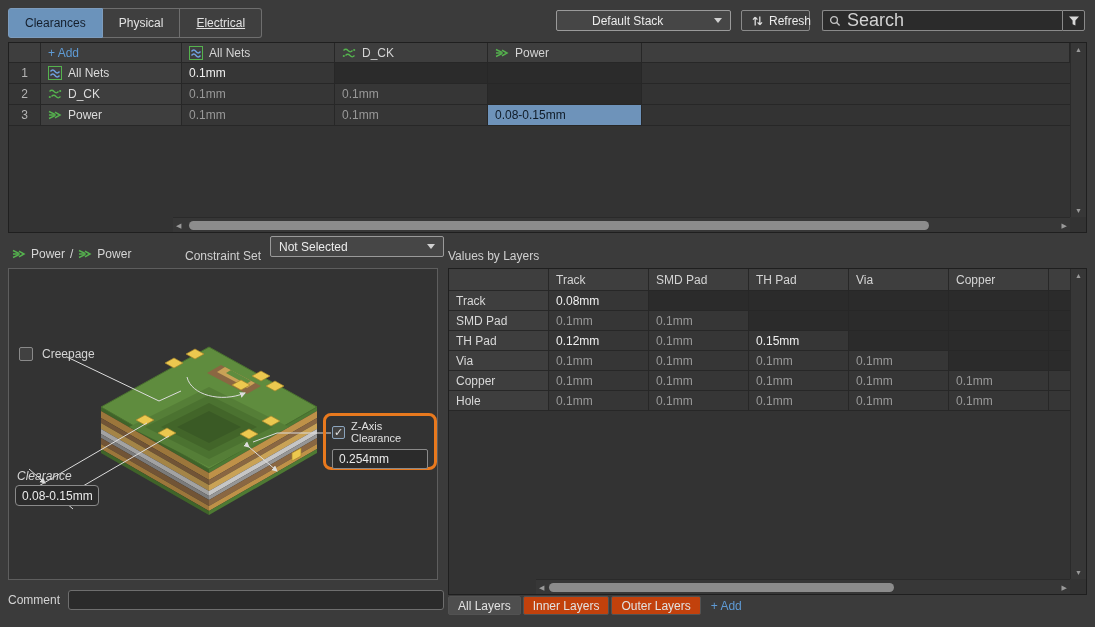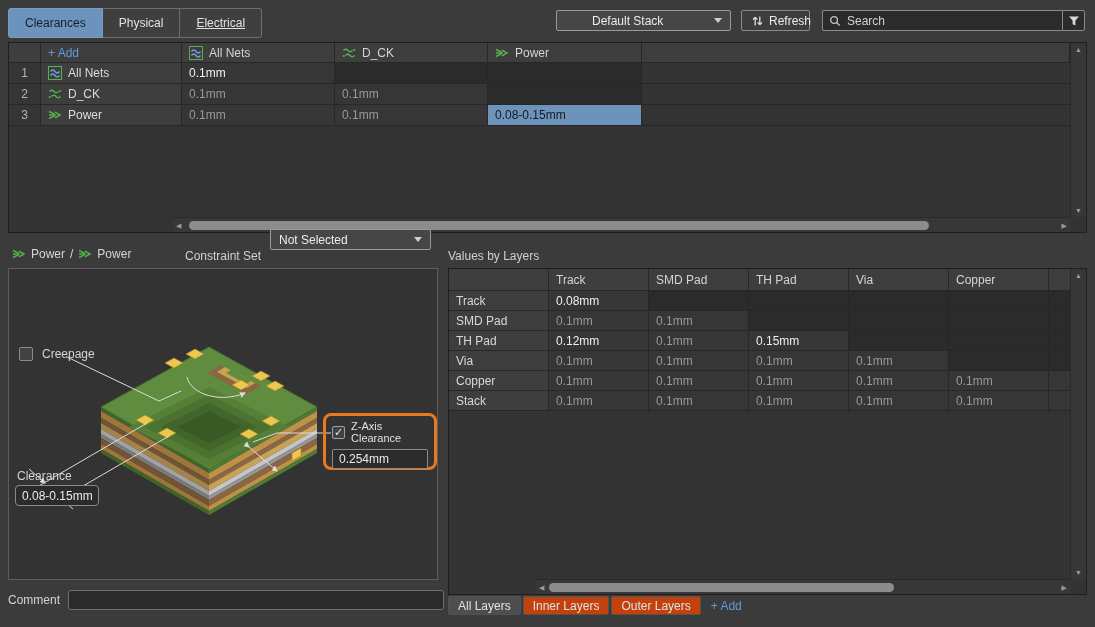--- a/index.html
+++ b/index.html
@@ -13,29 +13,29 @@
          background:#3f3f3f; border:1px solid #6e6e6e; border-left:none; color:#e2e2e2; cursor:default; }
   .tab:first-child { border-left:1px solid #6e6e6e; border-radius:3px 0 0 3px; }
   .tab:last-child { border-radius:0 3px 3px 0;text-decoration:underline; }
   .tab.active { background:#6b93bb; color:#141e2b; border-color:#7d9cbd; }
 
   .dropdown { position:absolute; height:21px; background:#464646; border:1px solid #9a9a9a; border-radius:2px;
               display:flex; align-items:center; padding:0 8px; color:#ececec; }
   .dropdown .caret { margin-left:auto; width:0; height:0; border-left:4px solid transparent;
                      border-right:4px solid transparent; border-top:5px solid #d0d0d0; }
   #stack-dd { left:556px; top:10px; width:175px;padding-left:35px; }
-  #cset-dd  { left:270px; top:229px; width:161px;text-align:center; }
+  #cset-dd  { left:270px; top:236px; width:174px;text-align:center; }
 
   .btn { position:absolute; height:21px; background:#3d3d3d; border:1px solid #8a8a8a; border-radius:2px;
          display:flex; align-items:center; gap:6px; padding:0 10px; color:#ececec; }
   #refresh-btn { left:741px; top:10px; width:69px; }
 
   .searchbox { position:absolute; left:822px; top:10px; width:240px; height:21px; background:#2b2b2b;
                border:1px solid #8a8a8a; border-right:none; border-radius:2px 0 0 2px; display:flex; align-items:center; padding:0 6px; gap:6px; }
-  .searchbox input { flex:1; background:transparent; border:none; outline:none; color:#e6e6e6; font-size:12px; font-family:inherit; }
+  .searchbox input { flex:1; background:transparent; border:none; outline:none; color:#e6e6e6; font-size:18px; font-family:inherit; }
   .searchbox input::placeholder { color:#d2d2d2; opacity:1; }
   .filterbox { position:absolute; left:1062px; top:10px; width:23px; height:21px; background:#2b2b2b;
                border:1px solid #8a8a8a; border-radius:0 2px 2px 0; display:flex; align-items:center; justify-content:center; }
 
   
   .tablebox { position:absolute; background:#333; border:1px solid #1f1f1f; }
   #matrix-box { left:8px; top:42px; width:1079px; height:191px; }
   #vbl-box    { left:448px; top:268px; width:639px; height:327px; }
 
   .grid { position:absolute; left:0; top:0; }
@@ -87,21 +87,21 @@
 
   #pcb-svg { position:absolute; left:0; top:72px; width:322px; height:185px; }
 
   #zaxis-callout { position:absolute; left:314px; top:144px; width:114px; height:57px;
                    border:3px solid #e8791e; border-radius:8px; padding:4px 6px; }
   #zaxis-head { display:flex; align-items:center; gap:6px; color:#e0e0e0; font-size:11px; }
   #zaxis-head .cb { width:13px; height:13px; flex:0 0 13px; border-color:#8ba4bd; }
   .inputbox { background:#2b2b2b; border:1px solid #8a8a8a; border-radius:2px; color:#eaeaea;
               font-size:12px; font-family:inherit; padding:0 6px; outline:none; }
   #zaxis-input { margin-top:5px; width:96px; height:20px; }
-  #clearance-label { position:absolute; left:8px; top:200px; color:#d4d4d4; }
+  #clearance-label { position:absolute; left:8px; top:200px; color:#d4d4d4;font-style:italic; }
   #clearance-input { position:absolute; left:6px; top:216px; width:84px; height:21px; border-radius:4px; }
 
   #comment-row { position:absolute; left:8px; top:590px; display:flex; align-items:center; gap:8px; }
   #comment-row label { color:#d4d4d4; }
   #comment-input { width:376px; height:20px; border-radius:3px; border-color:#6e6e6e; }
 
   
   #layer-tabs { position:absolute; left:448px; top:596px; display:flex; align-items:center; gap:2px;text-align:center; }
   .ltab { height:19px; display:flex; align-items:center; padding:0 9px; background:#c2410c;
           border:1px solid #525252; border-radius:2px; color:#e2e2e2; }
@@ -434,21 +434,21 @@
         <div class="t1-row">
           <div class="cell rowlabel vw">Copper</div>
           <div class="cell vw val-inh">0.1mm</div>
           <div class="cell vw val-inh">0.1mm</div>
           <div class="cell vw val-inh">0.1mm</div>
           <div class="cell vw val-inh">0.1mm</div>
           <div class="cell vw val-inh">0.1mm</div>
           <div class="cell vwx val-inh"></div>
         </div>
         <div class="t1-row">
-          <div class="cell rowlabel vw">Stack</div>
+          <div class="cell rowlabel vw">Hole</div>
           <div class="cell vw val-inh">0.1mm</div>
           <div class="cell vw val-inh">0.1mm</div>
           <div class="cell vw val-inh">0.1mm</div>
           <div class="cell vw val-inh">0.1mm</div>
           <div class="cell vw val-inh">0.1mm</div>
           <div class="cell vwx val-inh"></div>
         </div>
       </div>
     <div class="vscroll">
       <span class="sarrow">▲</span>

